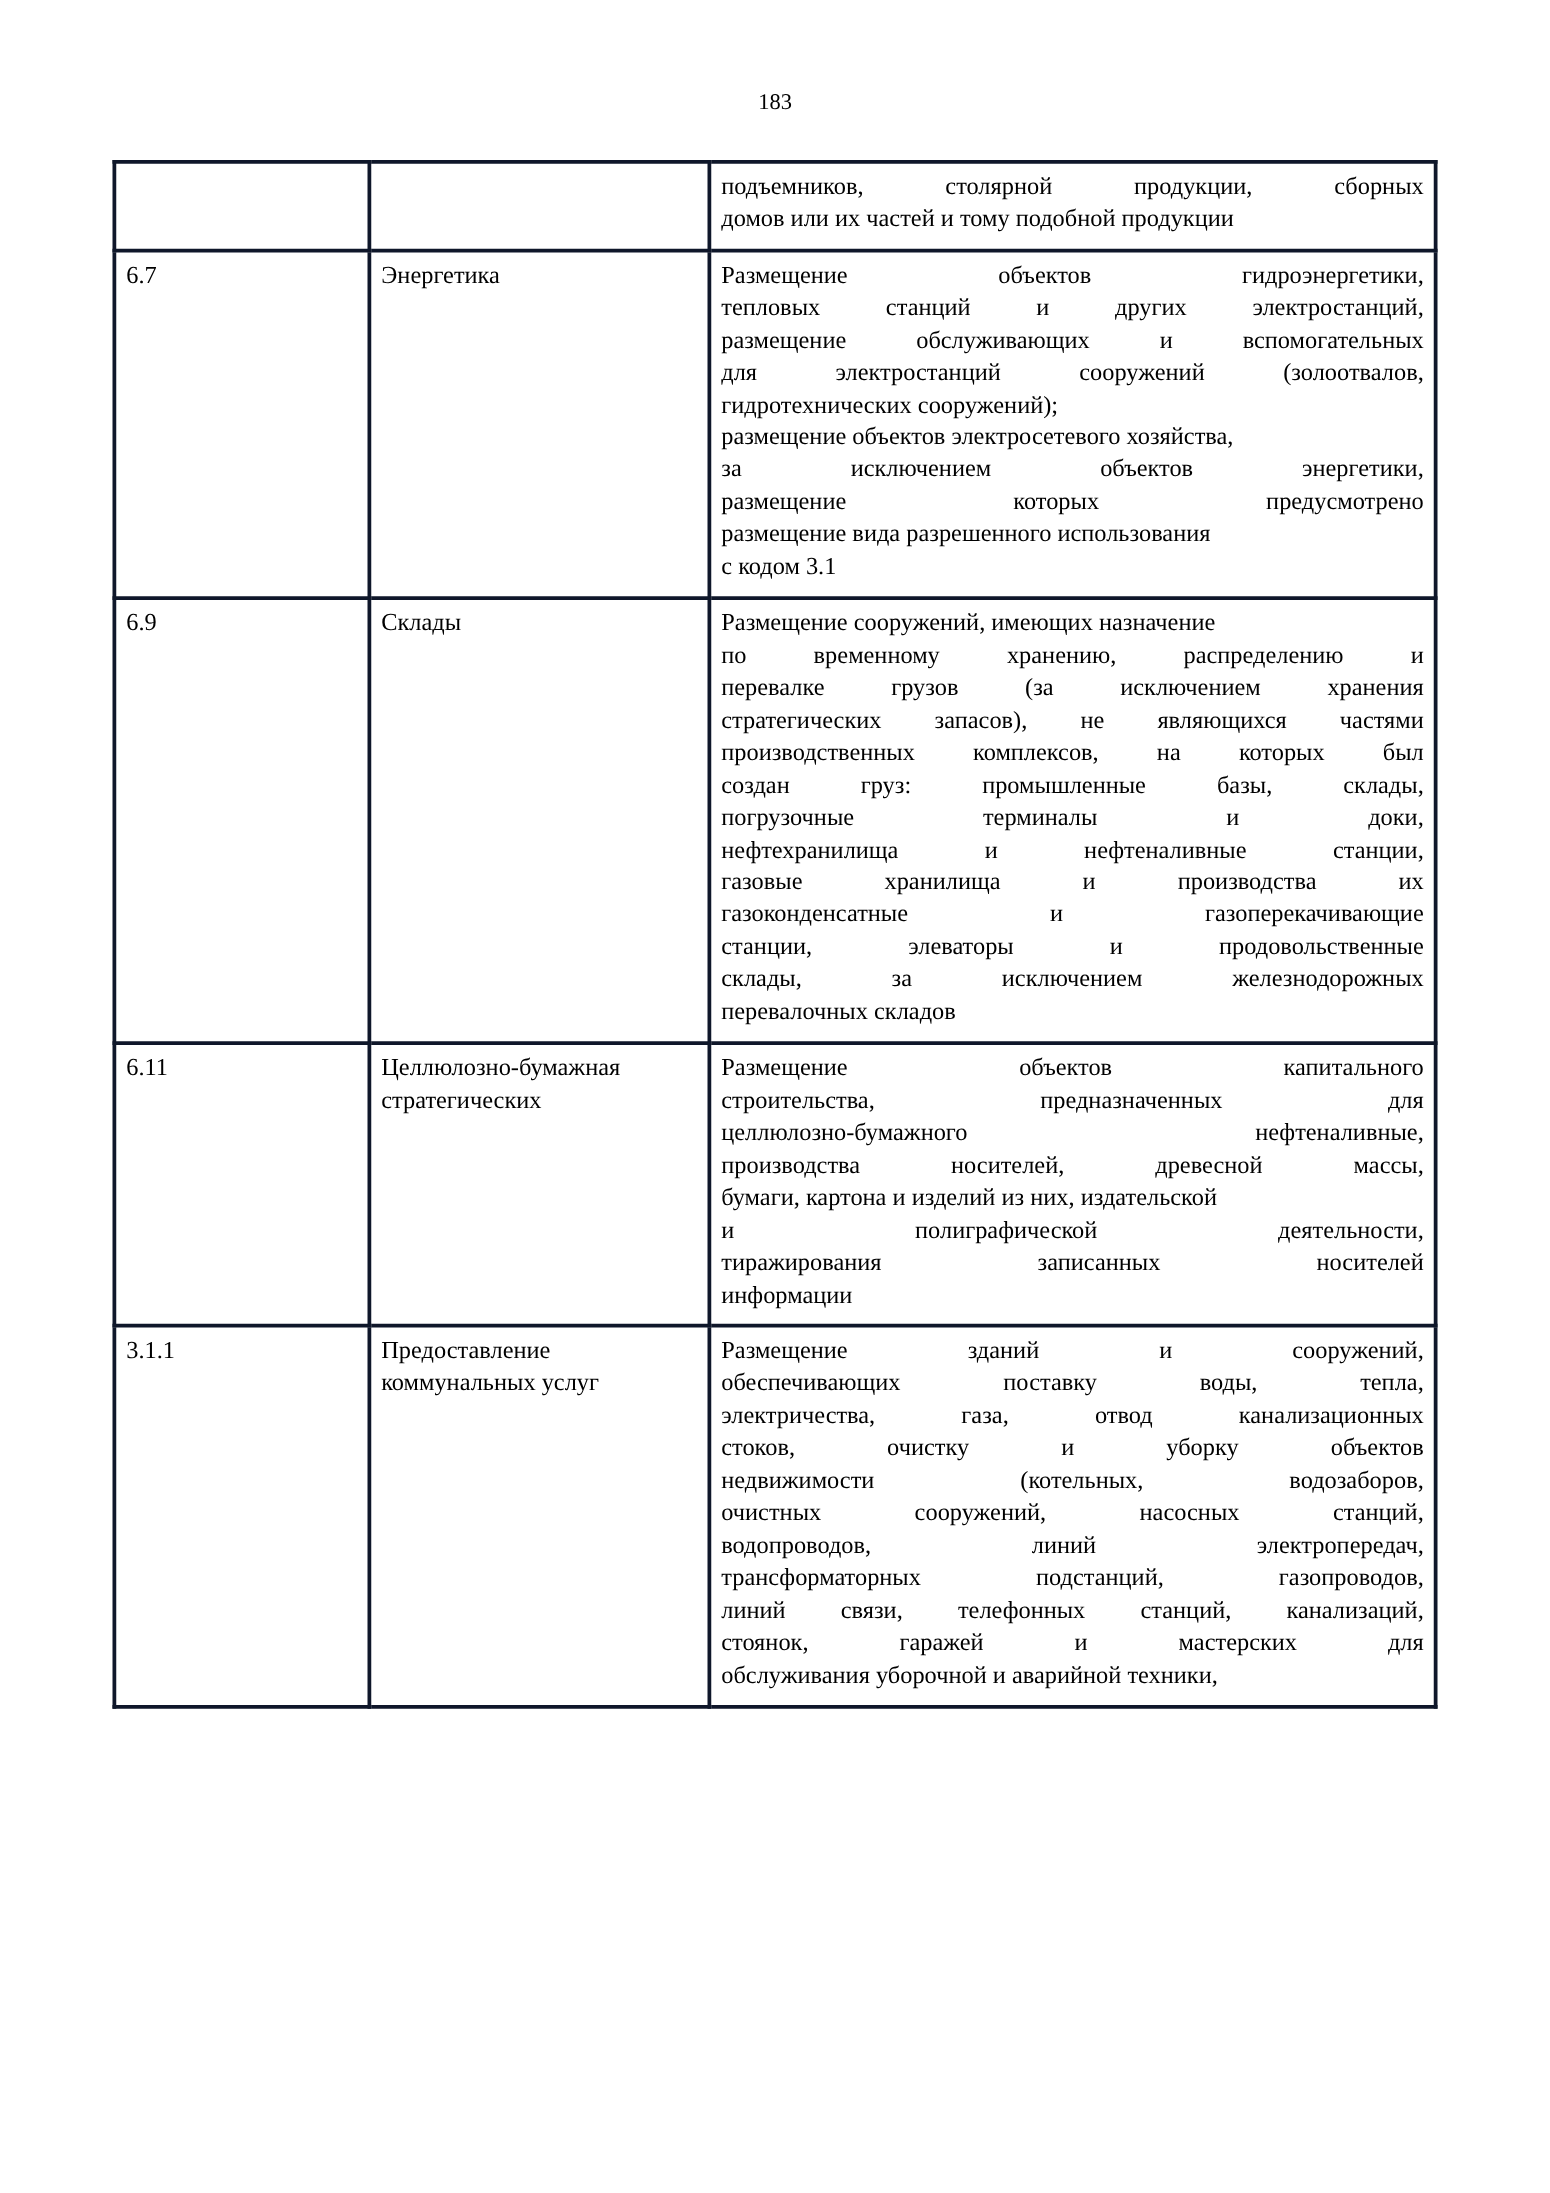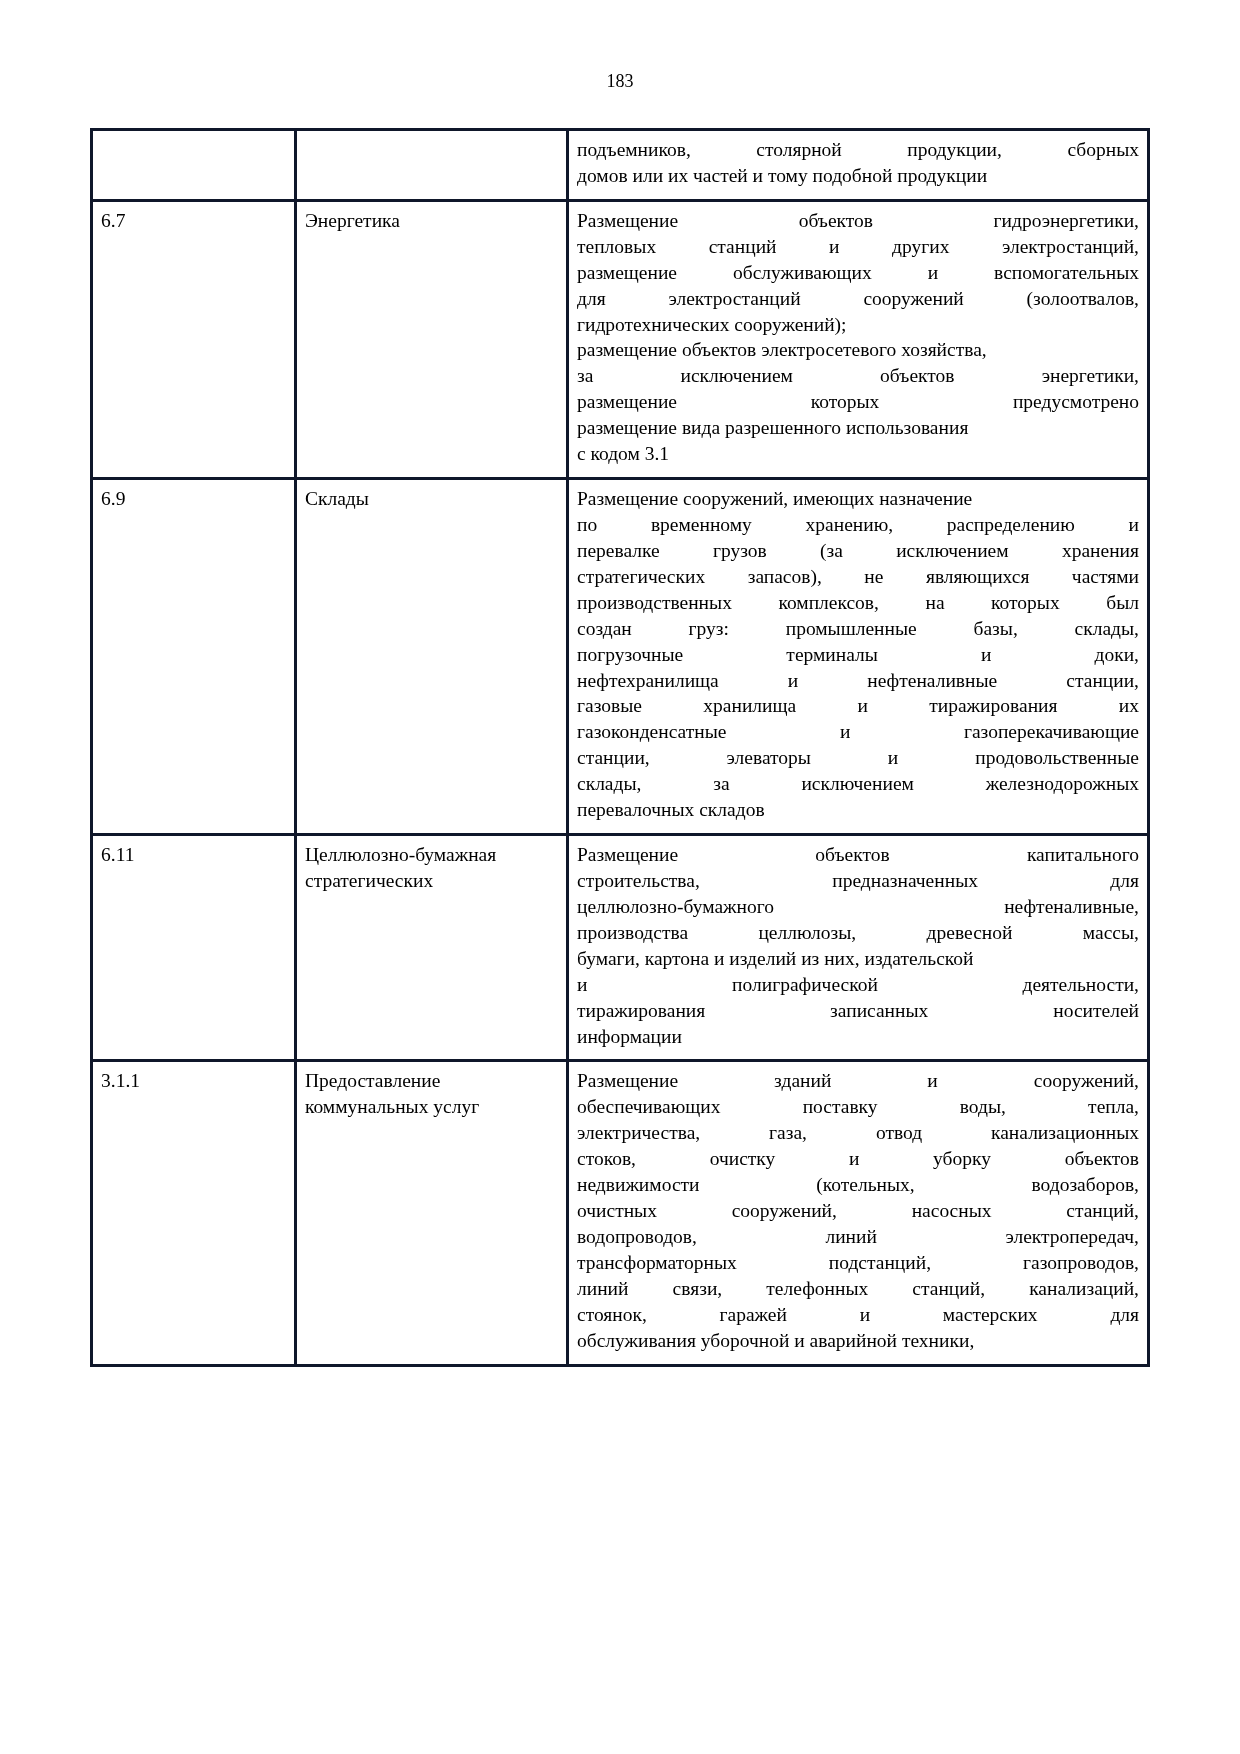--- a/index.html
+++ b/index.html
@@ -104,37 +104,37 @@
         <td class="col-name">Склады</td>
         <td class="col-desc">
           <p class="just-last">Размещение сооружений, имеющих назначение</p>
           <p class="just">по временному хранению, распределению и</p>
           <p class="just">перевалке грузов (за исключением хранения</p>
           <p class="just">стратегических запасов), не являющихся частями</p>
           <p class="just">производственных комплексов, на которых был</p>
           <p class="just">создан груз: промышленные базы, склады,</p>
           <p class="just">погрузочные терминалы и доки,</p>
           <p class="just">нефтехранилища и нефтеналивные станции,</p>
-          <p class="just">газовые хранилища и тиражирования их</p>
+          <p class="just">газовые хранилища и производства их</p>
           <p class="just">газоконденсатные и газоперекачивающие</p>
           <p class="just">станции, элеваторы и продовольственные</p>
           <p class="just">склады, за исключением железнодорожных</p>
           <p class="just-last">перевалочных складов</p>
         </td>
       </tr>
 
 
       <tr>
         <td class="col-code">6.11</td>
         <td class="col-name">Целлюлозно-бумажная стратегических</td>
         <td class="col-desc">
           <p class="just">Размещение объектов капитального</p>
           <p class="just">строительства, предназначенных для</p>
           <p class="just">целлюлозно-бумажного нефтеналивные,</p>
-          <p class="just">производства целлюлозы, древесной массы,</p>
+          <p class="just">производства носителей, древесной массы,</p>
           <p class="just-last">бумаги, картона и изделий из них, издательской</p>
           <p class="just">и полиграфической деятельности,</p>
           <p class="just">тиражирования записанных носителей</p>
           <p class="just-last">информации</p>
         </td>
       </tr>
 
       <tr>
         <td class="col-code">3.1.1</td>
         <td class="col-name">Предоставление коммунальных услуг</td>

